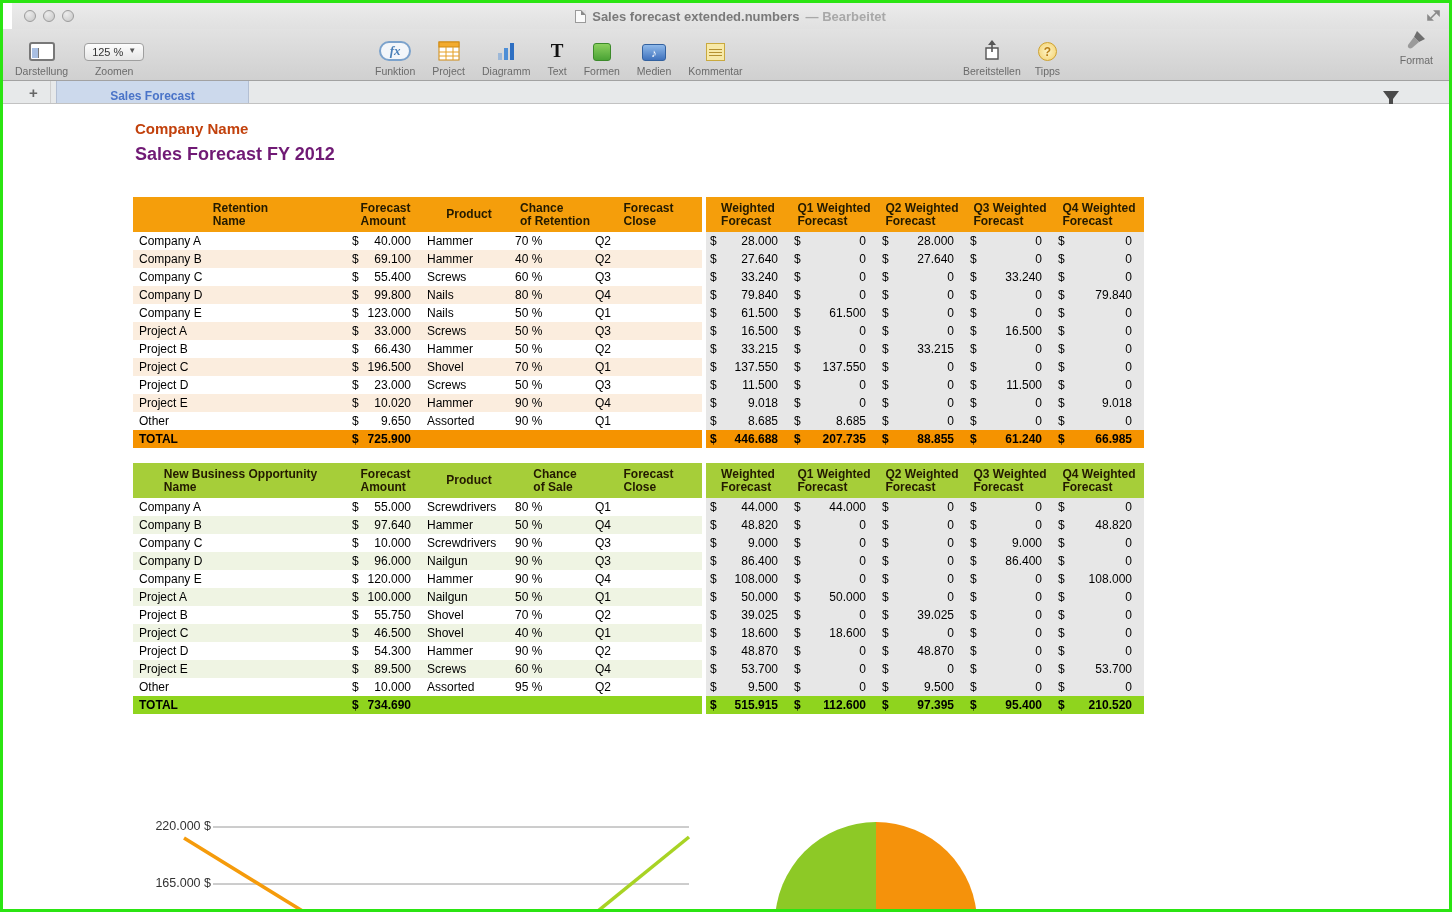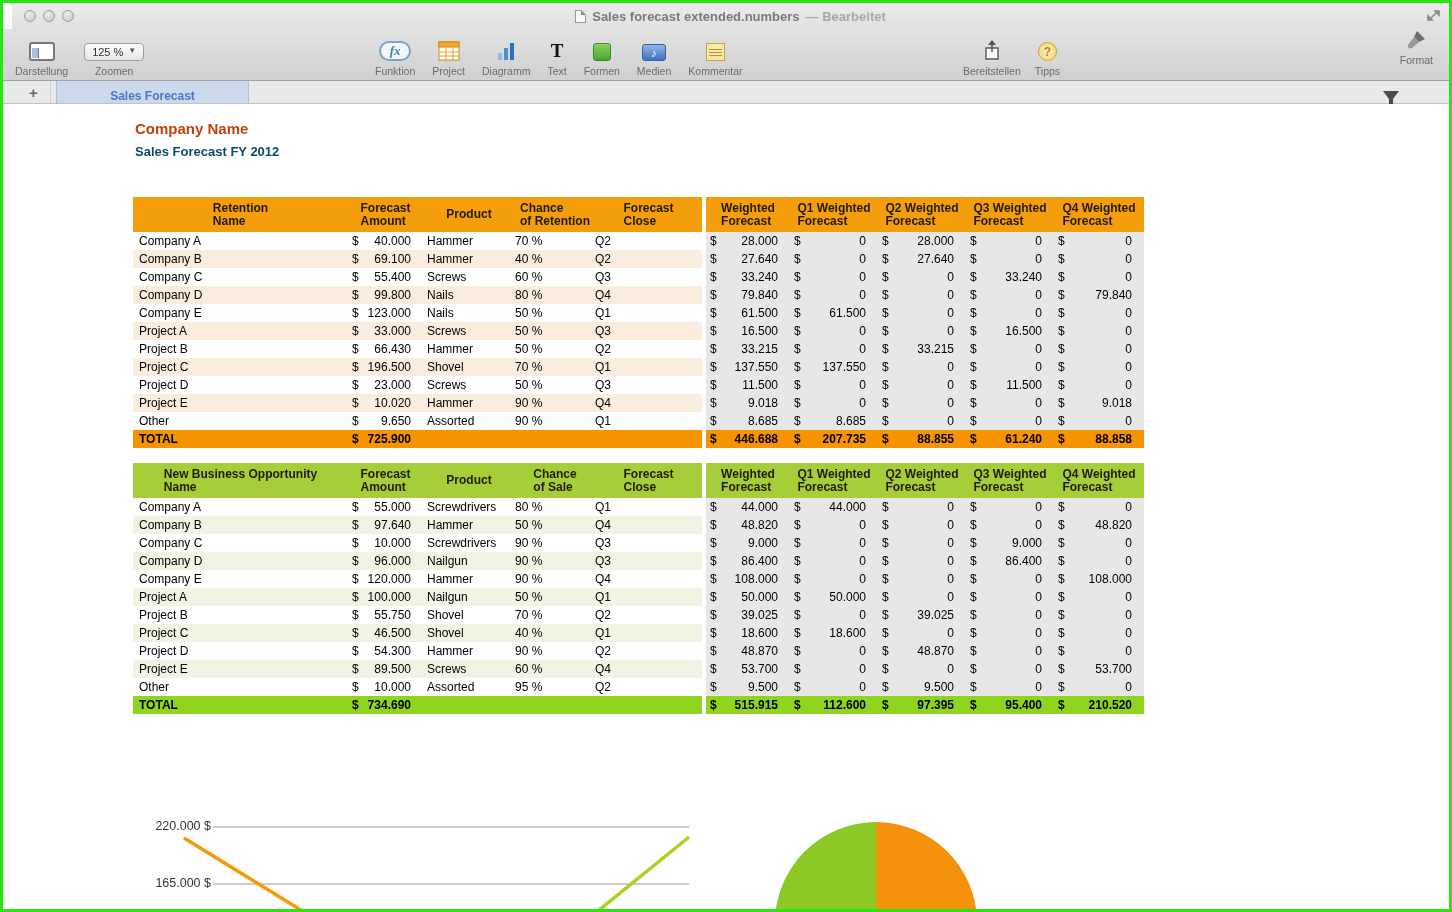--- a/index.html
+++ b/index.html
@@ -106,21 +106,21 @@
   .tab-active {
     margin-left:5px; width:193px; background:#ccd9ec;
     border-left:1px solid #b3bfd3; border-right:1px solid #b3bfd3;
     display:flex; align-items:flex-end; justify-content:center;
     font-size:12px; font-weight:bold; color:#4a74c8;
   }
 
   
   #document { position:relative; height:805px; background:#fff; overflow:hidden; }
   .doc-title { position:absolute; left:132px; top:16px; font-size:15px; font-weight:bold; color:#c2410c; }
-  .doc-subtitle { position:absolute; left:132px; top:40px; font-size:13px; font-weight:bold; color:#0c4a6e; }
+  .doc-subtitle { position:absolute; left:132px; top:40px; font-size:18px; font-weight:bold; color:#701a75; }
 
   
   .tbl { position:absolute; left:130px; width:1011px; font-size:12px; color:#000;
          --cols: 215px 75px 92px 80px 107px 4px 84px 88px 88px 88px 90px; }
   .tbl-1 { top:93px; }
   .tbl-2 { top:359px; }
   .thead { display:grid; grid-template-columns: var(--cols); height:35px; }
   .thead > div { background: var(--header); }
   .hcell {
     display:flex; align-items:center; justify-content:center; text-align:left;
@@ -671,21 +671,21 @@
           <div class="cell c-gray m">
             <span>$</span>
             <span>88.855</span>
           </div>
           <div class="cell c-gray m">
             <span>$</span>
             <span>61.240</span>
           </div>
           <div class="cell c-gray m">
             <span>$</span>
-            <span>88.858</span>
+            <span>66.985</span>
           </div>
         </div>
       </div>
   </div>
 
   <div class="tbl tbl-2" style="--header: #A6CE39; --stripe: #EFF4E3; --total: #8FD41E;">
     <div class="thead">
         <div class="hcell">New Business Opportunity
 Name</div>
         <div class="hcell">Forecast

